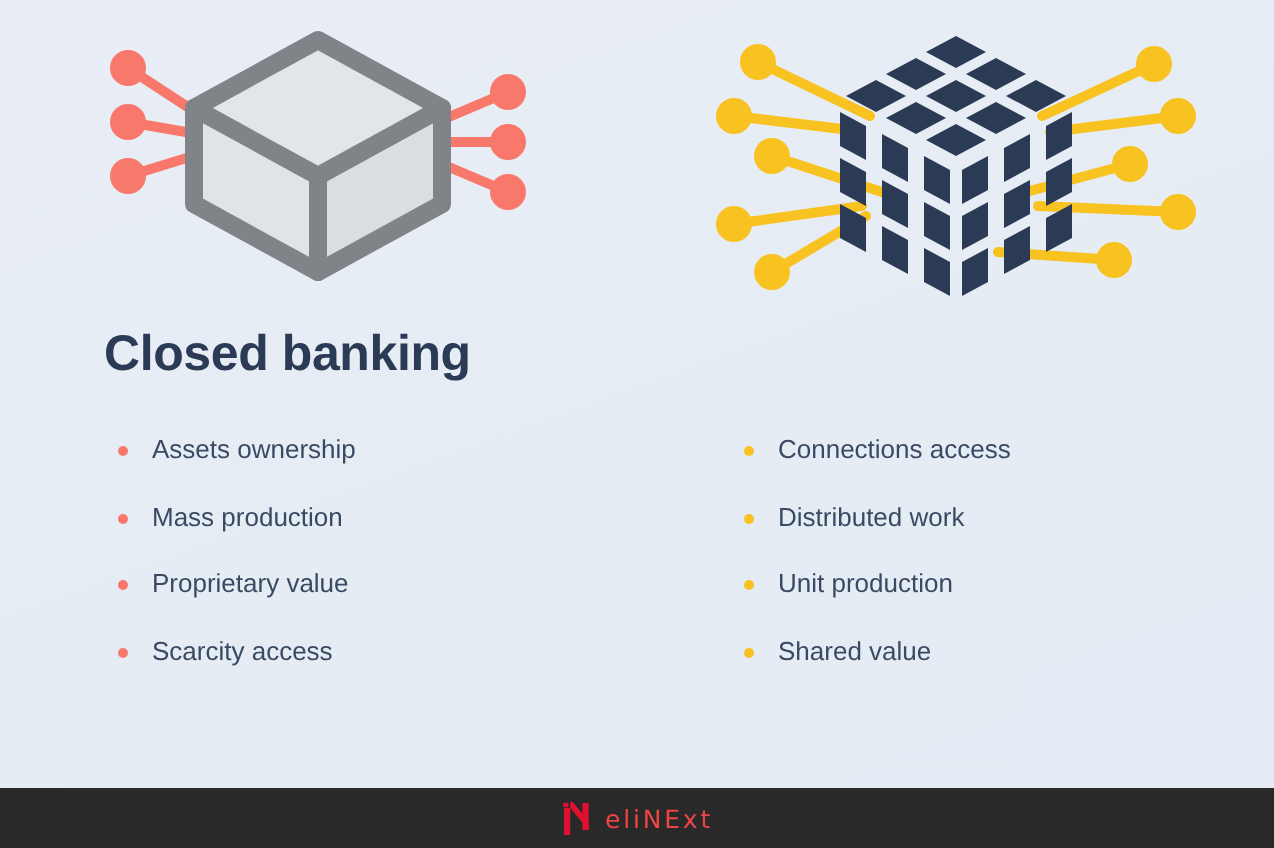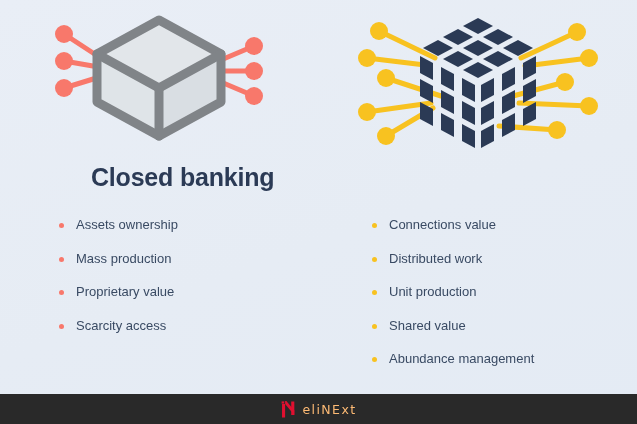--- a/index.html
+++ b/index.html
@@ -36,21 +36,20 @@
   .icon-wrap svg { display: block; margin: 0 auto; }
 
   .col-title {
     position: absolute;
     top: 163px;
     font-size: 25px;
     font-weight: bold;
     letter-spacing: -0.2px;
     color: #2b3a55;
     white-space: nowrap;
-    margin-left: 39px;
   }
   .col-left  .col-title { left: 52px; }
   .col-right .col-title { left: 49px; }
 
   ul.bullets {
     position: absolute;
     top: 208px;
     margin: 0;
     padding: 0;
     list-style: none;
@@ -94,21 +93,21 @@
     height: 30px;
     transform: translateX(-50%);
     display: flex;
     align-items: center;
     gap: 7px;
   }
   #logo-mark { display: block; }
   #logo-text {
     font-size: 12.5px;
     letter-spacing: 1.4px;
-    color: #fdba74;
+    color: #ef4444;
     font-family: "DejaVu Sans", sans-serif;
   }
 </style>
 </head>
 <body>
 
 <div id="canvas">
 
   <div class="column col-left">
 
@@ -244,37 +243,33 @@
             <polygon points="170,101 183,94 183,111 170,118"></polygon>
           </g>
         </g>
       </svg>
     </div>
 
 
     <ul class="bullets">
       <li>
         <span class="dot"></span>
-        <span>Connections value</span>
+        <span>Connections access</span>
       </li>
       <li>
         <span class="dot"></span>
         <span>Distributed work</span>
       </li>
       <li>
         <span class="dot"></span>
         <span>Unit production</span>
       </li>
       <li>
         <span class="dot"></span>
         <span>Shared value</span>
-      </li>
-      <li>
-        <span class="dot"></span>
-        <span>Abundance management</span>
       </li>
     </ul>
   </div>
 
   <div id="footer">
     <div id="footer-inner">
       <svg id="logo-mark" width="15" height="17" viewBox="0 0 15 17" aria-hidden="true">
         <rect x="1" y="3" width="3.1" height="13.5" fill="#e01030"></rect>
         <rect x="10.2" y="0.5" width="3.1" height="13.5" fill="#e01030"></rect>
         <polygon points="4.1,3 13.3,14 13.3,9.5 4.1,-1.5" fill="#e01030"></polygon>

